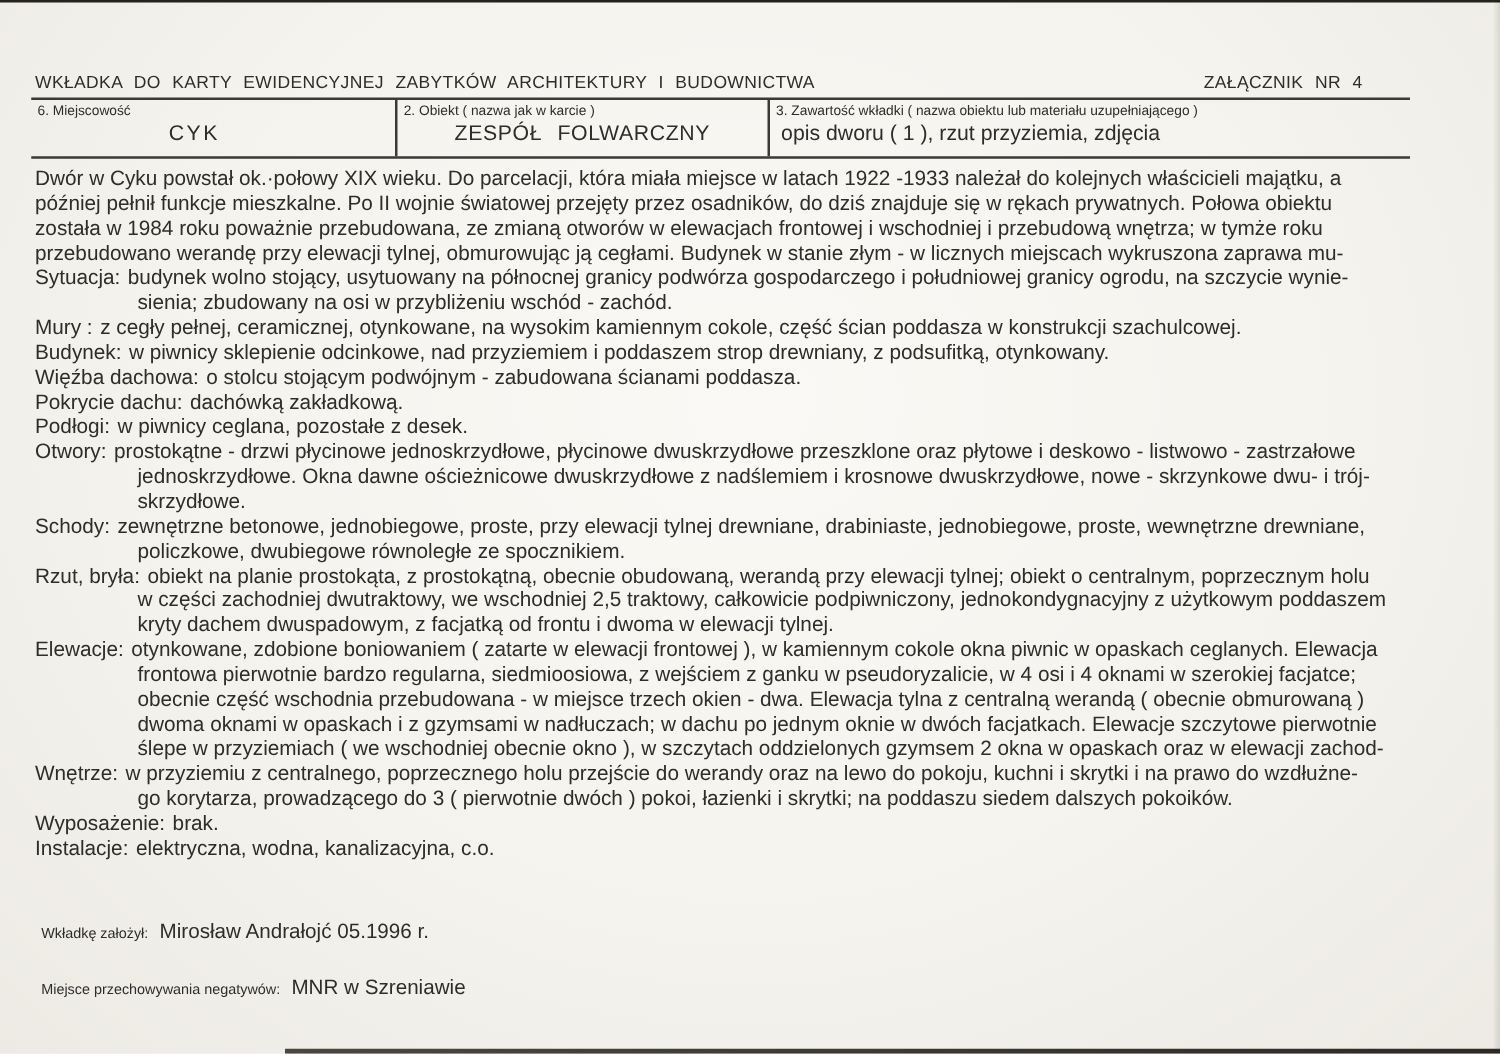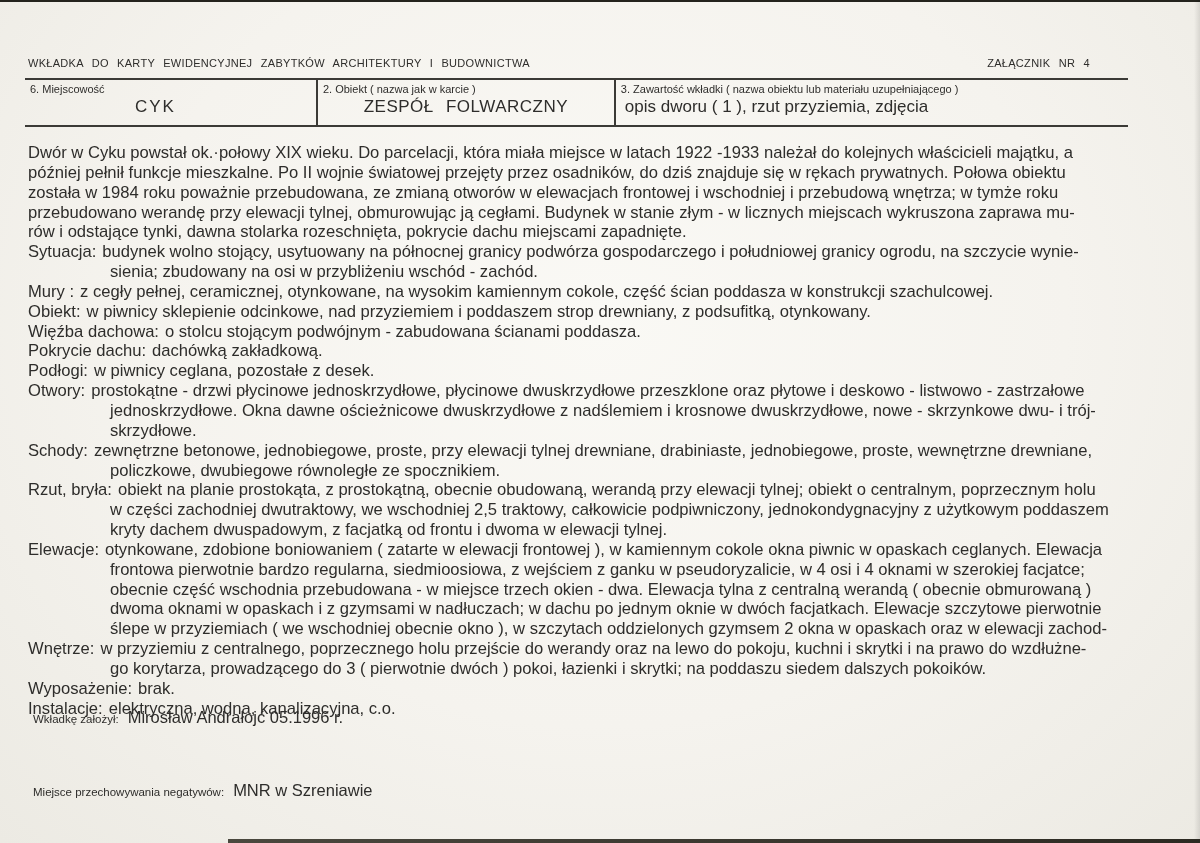--- a/index.html
+++ b/index.html
@@ -20,49 +20,49 @@
     position: absolute; top: 0; right: 0; bottom: 0; width: 6px;
     background: linear-gradient(to right, rgba(0,0,0,0), rgba(0,0,0,0.10));
   }
   .bottom-edge {
     position: absolute; bottom: 0; left: 228px; right: 0; height: 4px;
     background: linear-gradient(to right, #4a483e, #2c2a22);
   }
   .header-row {
     position: absolute; top: 57px; left: 28px; width: 1100px;
     display: flex; justify-content: space-between; align-items: flex-end;
-    font-size: 11px; letter-spacing: 0.3px;
+    font-size: 14px; letter-spacing: 0.3px;
   }
   .header-title { word-spacing: 5px; }
   .header-annex { word-spacing: 5px; padding-right: 38px; margin-left: 48px; }
   .info-table {
     position: absolute; top: 78px; left: 25px; width: 1103px; height: 45px;
     border-top: 2px solid #3b3a36;
     border-bottom: 2px solid #3b3a36;
     display: flex;
     box-sizing: content-box;
   }
   .cell { position: relative; box-sizing: border-box; }
   .cell-1 { width: 292px; }
   .cell-2 { width: 299px; border-left: 2px solid #3b3a36; }
   .cell-3 { width: 516px; border-left: 2px solid #3b3a36; }
   .cell-label { font-size: 11px; padding: 3px 0 0 5px; white-space: nowrap; }
   .cell-value { font-size: 17px; margin-top: 2px; text-align: center; white-space: nowrap; }
   .cell-1 .cell-value { padding-right: 30px; letter-spacing: 2px; }
   .cell-2 .cell-value { word-spacing: 7px; letter-spacing: 0.5px; }
   .cell-3 .cell-value { text-align: left; padding-left: 9px; }
   .doc-body {
-    position: absolute; top: 143px; left: 28px; width: 1160px;
+    position: absolute; top: 133px; left: 28px; width: 1160px;
     font-size: 16.6px; line-height: 19.85px; white-space: nowrap;
   }
   .line { height: 19.85px; }
   .cont { padding-left: 82px; }
   .sec-label { text-underline-offset: 2px; margin-right: 6px; }
   .footer-row { position: absolute; left: 33px; white-space: nowrap; }
-  .footer-row-1 { top: 708px; }
+  .footer-row-1 { top: 736px; }
   .footer-row-2 { top: 781px; }
   .small-label { font-size: 11.5px; margin-right: 9px; }
   .footer-value { font-size: 16.5px; }
 </style>
 </head>
 <body>
 
 <div class="page">
   <div class="top-edge"></div>
   <div class="right-edge"></div>
@@ -86,34 +86,33 @@
       <div class="cell-value">opis dworu ( 1 ), rzut przyziemia, zdjęcia</div>
     </div>
   </div>
 
   <div class="doc-body">
     <div>
       <div class="line">Dwór w Cyku powstał ok.·połowy XIX wieku. Do parcelacji, która miała miejsce w latach 1922 -1933 należał do kolejnych właścicieli majątku, a</div>
       <div class="line">później pełnił funkcje mieszkalne. Po II wojnie światowej przejęty przez osadników, do dziś znajduje się w rękach prywatnych. Połowa obiektu</div>
       <div class="line">została w 1984 roku poważnie przebudowana, ze zmianą otworów w elewacjach frontowej i wschodniej i przebudową wnętrza; w tymże roku</div>
       <div class="line">przebudowano werandę przy elewacji tylnej, obmurowując ją cegłami. Budynek w stanie złym - w licznych miejscach wykruszona zaprawa mu-</div>
-      <div class="line">rów i odstające tynki, dawna stolarka rozeschnięta, pokrycie dachu miejscami zapadnięte.</div>
     </div>
 
     <div>
       <div class="line"><span class="sec-label">Sytuacja:</span><span>budynek wolno stojący, usytuowany na północnej granicy podwórza gospodarczego i południowej granicy ogrodu, na szczycie wynie-</span></div>
       <div class="line cont">sienia; zbudowany na osi w przybliżeniu wschód - zachód.</div>
     </div>
 
     <div>
       <div class="line"><span class="sec-label">Mury :</span><span>z cegły pełnej, ceramicznej, otynkowane, na wysokim kamiennym cokole, część ścian poddasza w konstrukcji szachulcowej.</span></div>
     </div>
 
     <div>
-      <div class="line"><span class="sec-label">Obiekt:</span><span>w piwnicy sklepienie odcinkowe, nad przyziemiem i poddaszem strop drewniany, z podsufitką, otynkowany.</span></div>
+      <div class="line"><span class="sec-label">Budynek:</span><span>w piwnicy sklepienie odcinkowe, nad przyziemiem i poddaszem strop drewniany, z podsufitką, otynkowany.</span></div>
     </div>
 
     <div>
       <div class="line"><span class="sec-label">Więźba dachowa:</span><span>o stolcu stojącym podwójnym - zabudowana ścianami poddasza.</span></div>
     </div>
 
     <div>
       <div class="line"><span class="sec-label">Pokrycie dachu:</span><span>dachówką zakładkową.</span></div>
     </div>
 

